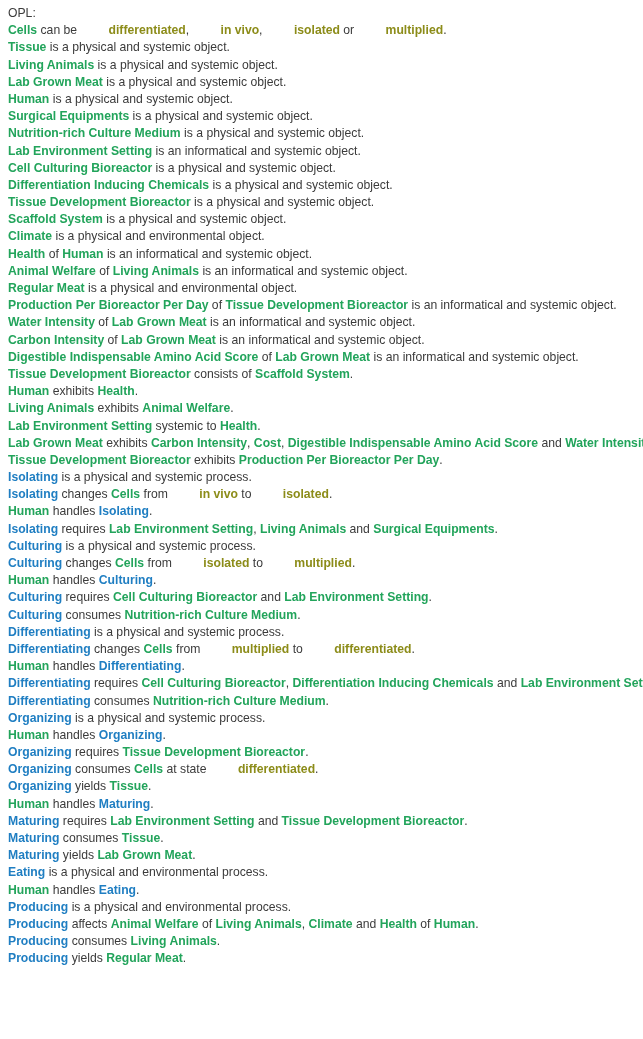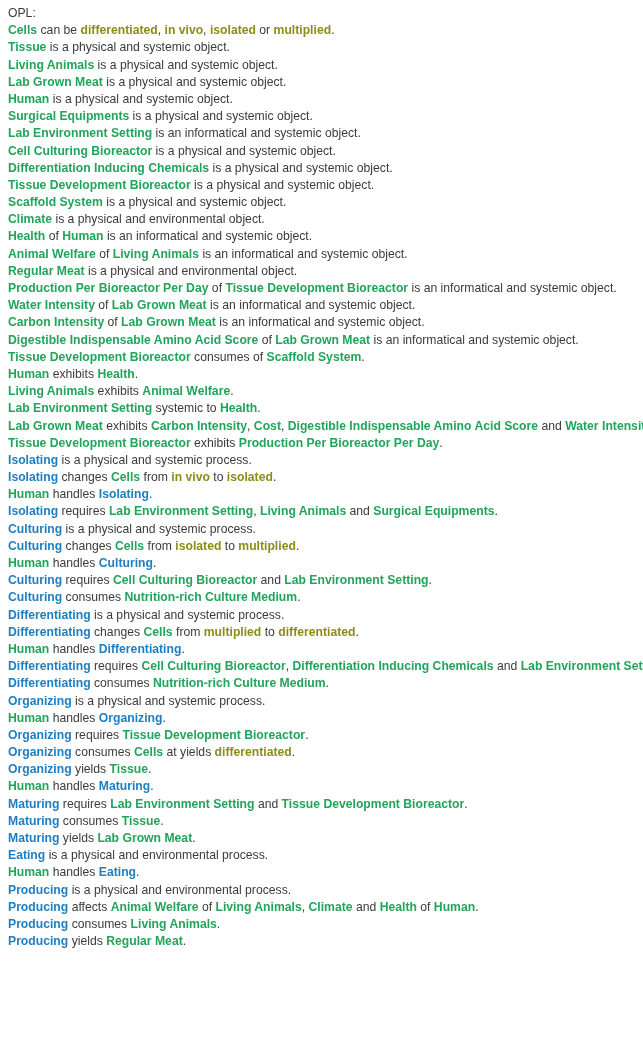--- a/index.html
+++ b/index.html
@@ -25,49 +25,50 @@
   .opl-line{
     font-size:12.2px;
     line-height:17.2px;
     height:17.2px;
     white-space:nowrap;
     color:var(--text-color);
   }
   .term{font-weight:700;}
   .term.o{color:var(--object-color);}
   .term.p{color:var(--process-color);}
-  .term.s{color:var(--state-color);}
+  .term.s{color:var(--state-color);margin-left:28px;}
   .plain{color:var(--text-color);font-weight:400;}
 </style>
 </head>
 <body>
 
 <div class="opl-page">
   <div class="opl-line">OPL:</div>
   <div>
       <div class="opl-line"><span class="term o">Cells</span><span class="plain"> can be </span><span class="term s">differentiated</span><span class="plain">, </span><span class="term s">in vivo</span><span class="plain">, </span><span class="term s">isolated</span><span class="plain"> or </span><span class="term s">multiplied</span><span class="plain">.</span></div>
       <div class="opl-line"><span class="term o">Tissue</span><span class="plain"> is a physical and systemic object.</span></div>
       <div class="opl-line"><span class="term o">Living Animals</span><span class="plain"> is a physical and systemic object.</span></div>
       <div class="opl-line"><span class="term o">Lab Grown Meat</span><span class="plain"> is a physical and systemic object.</span></div>
       <div class="opl-line"><span class="term o">Human</span><span class="plain"> is a physical and systemic object.</span></div>
       <div class="opl-line"><span class="term o">Surgical Equipments</span><span class="plain"> is a physical and systemic object.</span></div>
+      <div class="opl-line"><span class="term o">Nutrition-rich Culture Medium</span><span class="plain"> is a physical and systemic object.</span></div>
       <div class="opl-line"><span class="term o">Lab Environment Setting</span><span class="plain"> is an informatical and systemic object.</span></div>
       <div class="opl-line"><span class="term o">Cell Culturing Bioreactor</span><span class="plain"> is a physical and systemic object.</span></div>
       <div class="opl-line"><span class="term o">Differentiation Inducing Chemicals</span><span class="plain"> is a physical and systemic object.</span></div>
       <div class="opl-line"><span class="term o">Tissue Development Bioreactor</span><span class="plain"> is a physical and systemic object.</span></div>
       <div class="opl-line"><span class="term o">Scaffold System</span><span class="plain"> is a physical and systemic object.</span></div>
       <div class="opl-line"><span class="term o">Climate</span><span class="plain"> is a physical and environmental object.</span></div>
       <div class="opl-line"><span class="term o">Health</span><span class="plain"> of </span><span class="term o">Human</span><span class="plain"> is an informatical and systemic object.</span></div>
       <div class="opl-line"><span class="term o">Animal Welfare</span><span class="plain"> of </span><span class="term o">Living Animals</span><span class="plain"> is an informatical and systemic object.</span></div>
       <div class="opl-line"><span class="term o">Regular Meat</span><span class="plain"> is a physical and environmental object.</span></div>
       <div class="opl-line"><span class="term o">Production Per Bioreactor Per Day</span><span class="plain"> of </span><span class="term o">Tissue Development Bioreactor</span><span class="plain"> is an informatical and systemic object.</span></div>
       <div class="opl-line"><span class="term o">Water Intensity</span><span class="plain"> of </span><span class="term o">Lab Grown Meat</span><span class="plain"> is an informatical and systemic object.</span></div>
       <div class="opl-line"><span class="term o">Carbon Intensity</span><span class="plain"> of </span><span class="term o">Lab Grown Meat</span><span class="plain"> is an informatical and systemic object.</span></div>
       <div class="opl-line"><span class="term o">Digestible Indispensable Amino Acid Score</span><span class="plain"> of </span><span class="term o">Lab Grown Meat</span><span class="plain"> is an informatical and systemic object.</span></div>
-      <div class="opl-line"><span class="term o">Tissue Development Bioreactor</span><span class="plain"> consumes of </span><span class="term o">Scaffold System</span><span class="plain">.</span></div>
+      <div class="opl-line"><span class="term o">Tissue Development Bioreactor</span><span class="plain"> consists of </span><span class="term o">Scaffold System</span><span class="plain">.</span></div>
       <div class="opl-line"><span class="term o">Human</span><span class="plain"> exhibits </span><span class="term o">Health</span><span class="plain">.</span></div>
       <div class="opl-line"><span class="term o">Living Animals</span><span class="plain"> exhibits </span><span class="term o">Animal Welfare</span><span class="plain">.</span></div>
       <div class="opl-line"><span class="term o">Lab Environment Setting</span><span class="plain"> systemic to </span><span class="term o">Health</span><span class="plain">.</span></div>
       <div class="opl-line"><span class="term o">Lab Grown Meat</span><span class="plain"> exhibits </span><span class="term o">Carbon Intensity</span><span class="plain">, </span><span class="term o">Cost</span><span class="plain">, </span><span class="term o">Digestible Indispensable Amino Acid Score</span><span class="plain"> and </span><span class="term o">Water Intensity</span></div>
       <div class="opl-line"><span class="term o">Tissue Development Bioreactor</span><span class="plain"> exhibits </span><span class="term o">Production Per Bioreactor Per Day</span><span class="plain">.</span></div>
       <div class="opl-line"><span class="term p">Isolating</span><span class="plain"> is a physical and systemic process.</span></div>
       <div class="opl-line"><span class="term p">Isolating</span><span class="plain"> changes </span><span class="term o">Cells</span><span class="plain"> from </span><span class="term s">in vivo</span><span class="plain"> to </span><span class="term s">isolated</span><span class="plain">.</span></div>
       <div class="opl-line"><span class="term o">Human</span><span class="plain"> handles </span><span class="term p">Isolating</span><span class="plain">.</span></div>
       <div class="opl-line"><span class="term p">Isolating</span><span class="plain"> requires </span><span class="term o">Lab Environment Setting</span><span class="plain">, </span><span class="term o">Living Animals</span><span class="plain"> and </span><span class="term o">Surgical Equipments</span><span class="plain">.</span></div>
       <div class="opl-line"><span class="term p">Culturing</span><span class="plain"> is a physical and systemic process.</span></div>
@@ -76,21 +77,21 @@
       <div class="opl-line"><span class="term p">Culturing</span><span class="plain"> requires </span><span class="term o">Cell Culturing Bioreactor</span><span class="plain"> and </span><span class="term o">Lab Environment Setting</span><span class="plain">.</span></div>
       <div class="opl-line"><span class="term p">Culturing</span><span class="plain"> consumes </span><span class="term o">Nutrition-rich Culture Medium</span><span class="plain">.</span></div>
       <div class="opl-line"><span class="term p">Differentiating</span><span class="plain"> is a physical and systemic process.</span></div>
       <div class="opl-line"><span class="term p">Differentiating</span><span class="plain"> changes </span><span class="term o">Cells</span><span class="plain"> from </span><span class="term s">multiplied</span><span class="plain"> to </span><span class="term s">differentiated</span><span class="plain">.</span></div>
       <div class="opl-line"><span class="term o">Human</span><span class="plain"> handles </span><span class="term p">Differentiating</span><span class="plain">.</span></div>
       <div class="opl-line"><span class="term p">Differentiating</span><span class="plain"> requires </span><span class="term o">Cell Culturing Bioreactor</span><span class="plain">, </span><span class="term o">Differentiation Inducing Chemicals</span><span class="plain"> and </span><span class="term o">Lab Environment Setting</span></div>
       <div class="opl-line"><span class="term p">Differentiating</span><span class="plain"> consumes </span><span class="term o">Nutrition-rich Culture Medium</span><span class="plain">.</span></div>
       <div class="opl-line"><span class="term p">Organizing</span><span class="plain"> is a physical and systemic process.</span></div>
       <div class="opl-line"><span class="term o">Human</span><span class="plain"> handles </span><span class="term p">Organizing</span><span class="plain">.</span></div>
       <div class="opl-line"><span class="term p">Organizing</span><span class="plain"> requires </span><span class="term o">Tissue Development Bioreactor</span><span class="plain">.</span></div>
-      <div class="opl-line"><span class="term p">Organizing</span><span class="plain"> consumes </span><span class="term o">Cells</span><span class="plain"> at yields </span><span class="term s">differentiated</span><span class="plain">.</span></div>
+      <div class="opl-line"><span class="term p">Organizing</span><span class="plain"> consumes </span><span class="term o">Cells</span><span class="plain"> at state </span><span class="term s">differentiated</span><span class="plain">.</span></div>
       <div class="opl-line"><span class="term p">Organizing</span><span class="plain"> yields </span><span class="term o">Tissue</span><span class="plain">.</span></div>
       <div class="opl-line"><span class="term o">Human</span><span class="plain"> handles </span><span class="term p">Maturing</span><span class="plain">.</span></div>
       <div class="opl-line"><span class="term p">Maturing</span><span class="plain"> requires </span><span class="term o">Lab Environment Setting</span><span class="plain"> and </span><span class="term o">Tissue Development Bioreactor</span><span class="plain">.</span></div>
       <div class="opl-line"><span class="term p">Maturing</span><span class="plain"> consumes </span><span class="term o">Tissue</span><span class="plain">.</span></div>
       <div class="opl-line"><span class="term p">Maturing</span><span class="plain"> yields </span><span class="term o">Lab Grown Meat</span><span class="plain">.</span></div>
       <div class="opl-line"><span class="term p">Eating</span><span class="plain"> is a physical and environmental process.</span></div>
       <div class="opl-line"><span class="term o">Human</span><span class="plain"> handles </span><span class="term p">Eating</span><span class="plain">.</span></div>
       <div class="opl-line"><span class="term p">Producing</span><span class="plain"> is a physical and environmental process.</span></div>
       <div class="opl-line"><span class="term p">Producing</span><span class="plain"> affects </span><span class="term o">Animal Welfare</span><span class="plain"> of </span><span class="term o">Living Animals</span><span class="plain">, </span><span class="term o">Climate</span><span class="plain"> and </span><span class="term o">Health</span><span class="plain"> of </span><span class="term o">Human</span><span class="plain">.</span></div>
       <div class="opl-line"><span class="term p">Producing</span><span class="plain"> consumes </span><span class="term o">Living Animals</span><span class="plain">.</span></div>

